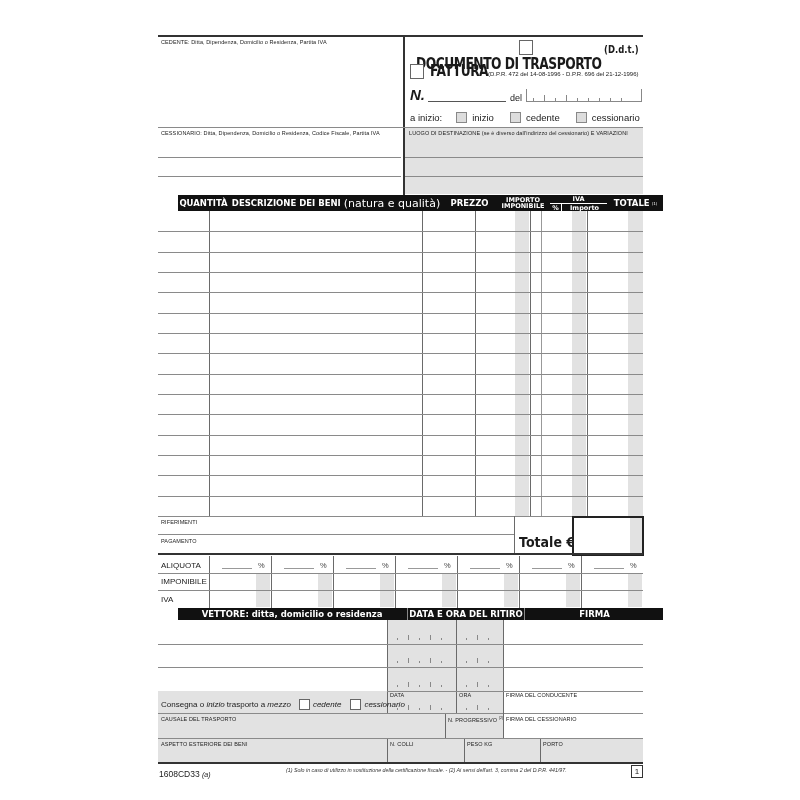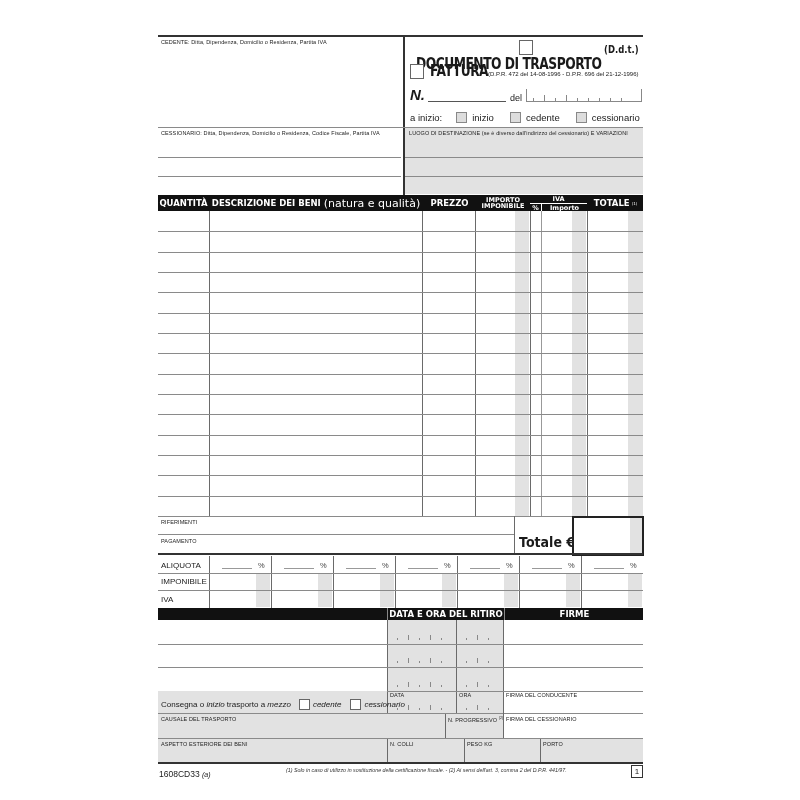--- a/index.html
+++ b/index.html
@@ -5,21 +5,21 @@
   html,body{margin:0;padding:0;background:#ffffff;}
   body{width:800px;height:800px;position:relative;overflow:hidden;font-family:"Liberation Sans","DejaVu Sans",sans-serif;color:#1a1a1a;}
   .abs{position:absolute;}
   .hl{position:absolute;height:1px;background:#8a8a8a;}
   .hl.dark{background:#333;height:2px;}
   .vl{position:absolute;width:1px;background:#6a6a6a;}
   .vl.dark{background:#333;width:2px;}
   .gray{position:absolute;background:#e2e2e2;}
   .tiny{font-size:5.5px;letter-spacing:0.1px;color:#222;white-space:nowrap;text-transform:none;}
   .small{font-size:8px;white-space:nowrap;}
-  .bar{position:absolute;background:#111;color:#fff;font-weight:bold;font-family:"DejaVu Sans","Liberation Sans",sans-serif;}
+  .bar{position:absolute;background:#111;color:#fff;font-weight:bold;font-family:"DejaVu Sans","Liberation Sans",sans-serif;margin-left:20px;}
   .bar .c{position:absolute;top:0;height:100%;display:flex;align-items:center;justify-content:center;font-size:8.5px;white-space:nowrap;}
   .chk{display:inline-block;width:9px;height:9px;border:1px solid #666;background:#fff;vertical-align:middle;}
   .chk.g{background:#ddd;border-color:#888;}
   .ticks{position:absolute;display:flex;align-items:flex-end;}
   .ticks span{display:inline-block;width:1px;background:#888;margin-right:10px;}
 </style>
 </head>
 <body>
 
 <div class="hl dark" style="left:158px;top:35px;width:485px;"></div>
@@ -199,22 +199,23 @@
     <div class="abs" style="left: 582px; top: 573px; width: 60px; height: 16px;"></div>
     <div class="abs" style="left: 582px; top: 590px; width: 60px; height: 16px;"></div>
     <div class="hl" style="left: 158px; top: 573px; width: 485px;"></div>
     <div class="hl" style="left: 158px; top: 590px; width: 485px;"></div>
   </div>
 <div class="abs small" style="left:161px;top:561px;font-size:8px;">ALIQUOTA</div>
 <div class="abs small" style="left:161px;top:577px;font-size:8px;">IMPONIBILE</div>
 <div class="abs small" style="left:161px;top:595px;font-size:8px;">IVA</div>
 
 <div class="bar" style="left:158px;top:608px;width:485px;height:12px;">
+  <div class="c" style="left:0;width:228px;">VETTORE: ditta, domicilio o residenza</div>
   <div class="c" style="left:229px;width:116px;border-left:1px solid #888;">DATA E ORA DEL RITIRO</div>
-  <div class="c" style="left:346px;width:139px;border-left:1px solid #888;">FIRME</div>
+  <div class="c" style="left:346px;width:139px;border-left:1px solid #888;">FIRMA</div>
 </div>
 
 <div class="gray" style="left:388px;top:620px;width:68px;height:93px;"></div>
 <div class="gray" style="left:457px;top:620px;width:46px;height:93px;"></div>
 <div class="vl" style="left:387px;top:620px;height:93px;"></div>
 <div class="vl" style="left:456px;top:620px;height:93px;"></div>
 <div class="vl" style="left:503px;top:620px;height:93px;"></div>
 
 <div id="carrierRows">
     <div class="abs" style="left: 158px; top: 620px; width: 228px; height: 23px;"></div>

